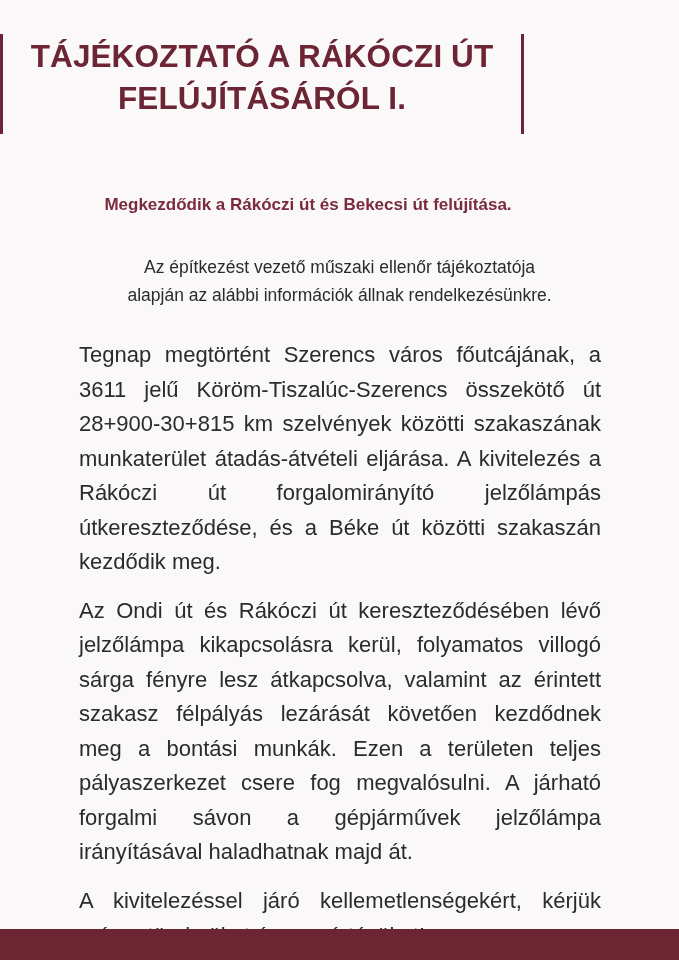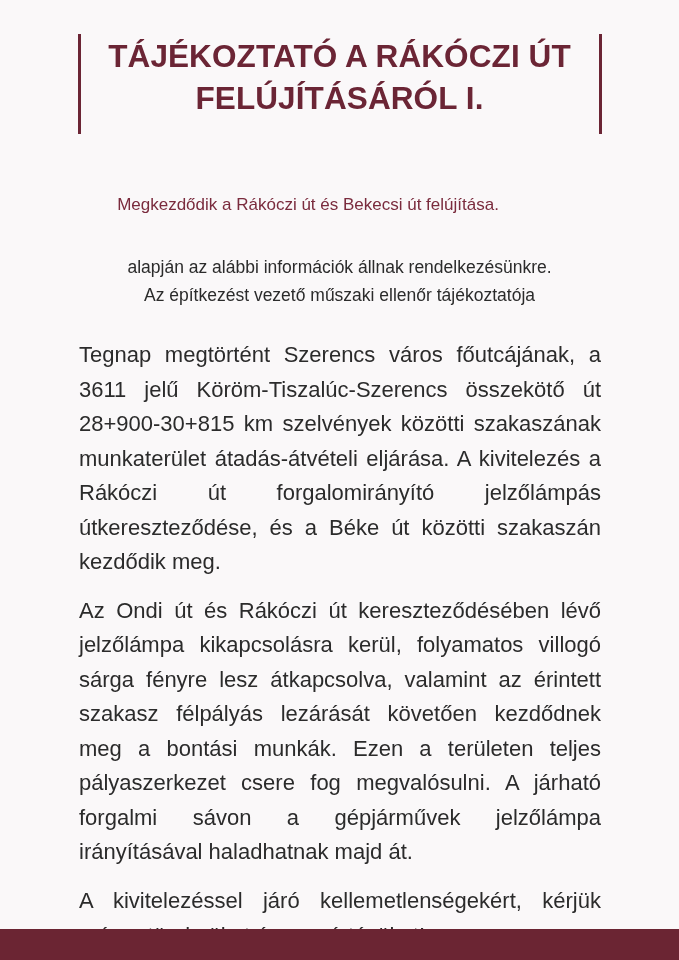--- a/index.html
+++ b/index.html
@@ -23,21 +23,20 @@
   }
 
   
   .title-block {
     position: absolute;
     left: 0;
     top: 34px;
     width: 679px;
     display: flex;
     align-items: stretch;
-    justify-content: center;
   }
   .title-rule {
     width: 3px;
     background: #6b2535;
     flex: 0 0 3px;
     align-self: stretch;
     min-height: 100px;
   }
   .title-rule.left { margin-right: 24px; }
   .title-rule.right { margin-left: 24px; }
@@ -56,21 +55,21 @@
 
   
   .subtitle {
     position: absolute;
     left: 0;
     top: 193px;
     width: 616px;
     text-align: center;
     color: #7a2b3d;
     font-size: 17px;
-    font-weight: normal;
+    font-weight: bold;
     line-height: 1.4;
   }
 
   
   .intro {
     position: absolute;
     left: 0;
     top: 253px;
     width: 679px;
     text-align: center;
@@ -125,22 +124,22 @@
 
   <div class="title-block">
     <div class="title-rule left"></div>
     <div class="title-text">TÁJÉKOZTATÓ A RÁKÓCZI ÚT FELÚJÍTÁSÁRÓL I.</div>
     <div class="title-rule right"></div>
   </div>
 
   <div class="subtitle">Megkezdődik a Rákóczi út és Bekecsi út felújítása.</div>
 
   <div class="intro">
+    <div>Az építkezést vezető műszaki ellenőr tájékoztatója</div>
     <div>alapján az alábbi információk állnak rendelkezésünkre.</div>
-    <div>Az építkezést vezető műszaki ellenőr tájékoztatója</div>
   </div>
 
   <div class="body-wrap">
     <p class="para">Tegnap megtörtént Szerencs város főutcájának, a 3611 jelű Köröm-Tiszalúc-Szerencs összekötő út 28+900-30+815 km szelvények közötti szakaszának munkaterület átadás-átvételi eljárása. A kivitelezés a Rákóczi út forgalomirányító jelzőlámpás útkereszteződése, és a Béke út közötti szakaszán kezdődik meg.</p>
     <p class="para gap-before">Az Ondi út és Rákóczi út kereszteződésében lévő jelzőlámpa kikapcsolásra kerül, folyamatos villogó sárga fényre lesz átkapcsolva, valamint az érintett szakasz félpályás lezárását követően kezdődnek meg a bontási munkák. Ezen a területen teljes pályaszerkezet csere fog megvalósulni. A járható forgalmi sávon a gépjárművek jelzőlámpa irányításával haladhatnak majd át.</p>
     <p class="para gap-before">A kivitelezéssel járó kellemetlenségekért, kérjük szíves türelmüket és megértésüket!</p>
     <div class="signature">Szerencs, 2020. március 17.</div>
   </div>
 
   <div class="footer-bar"></div>

